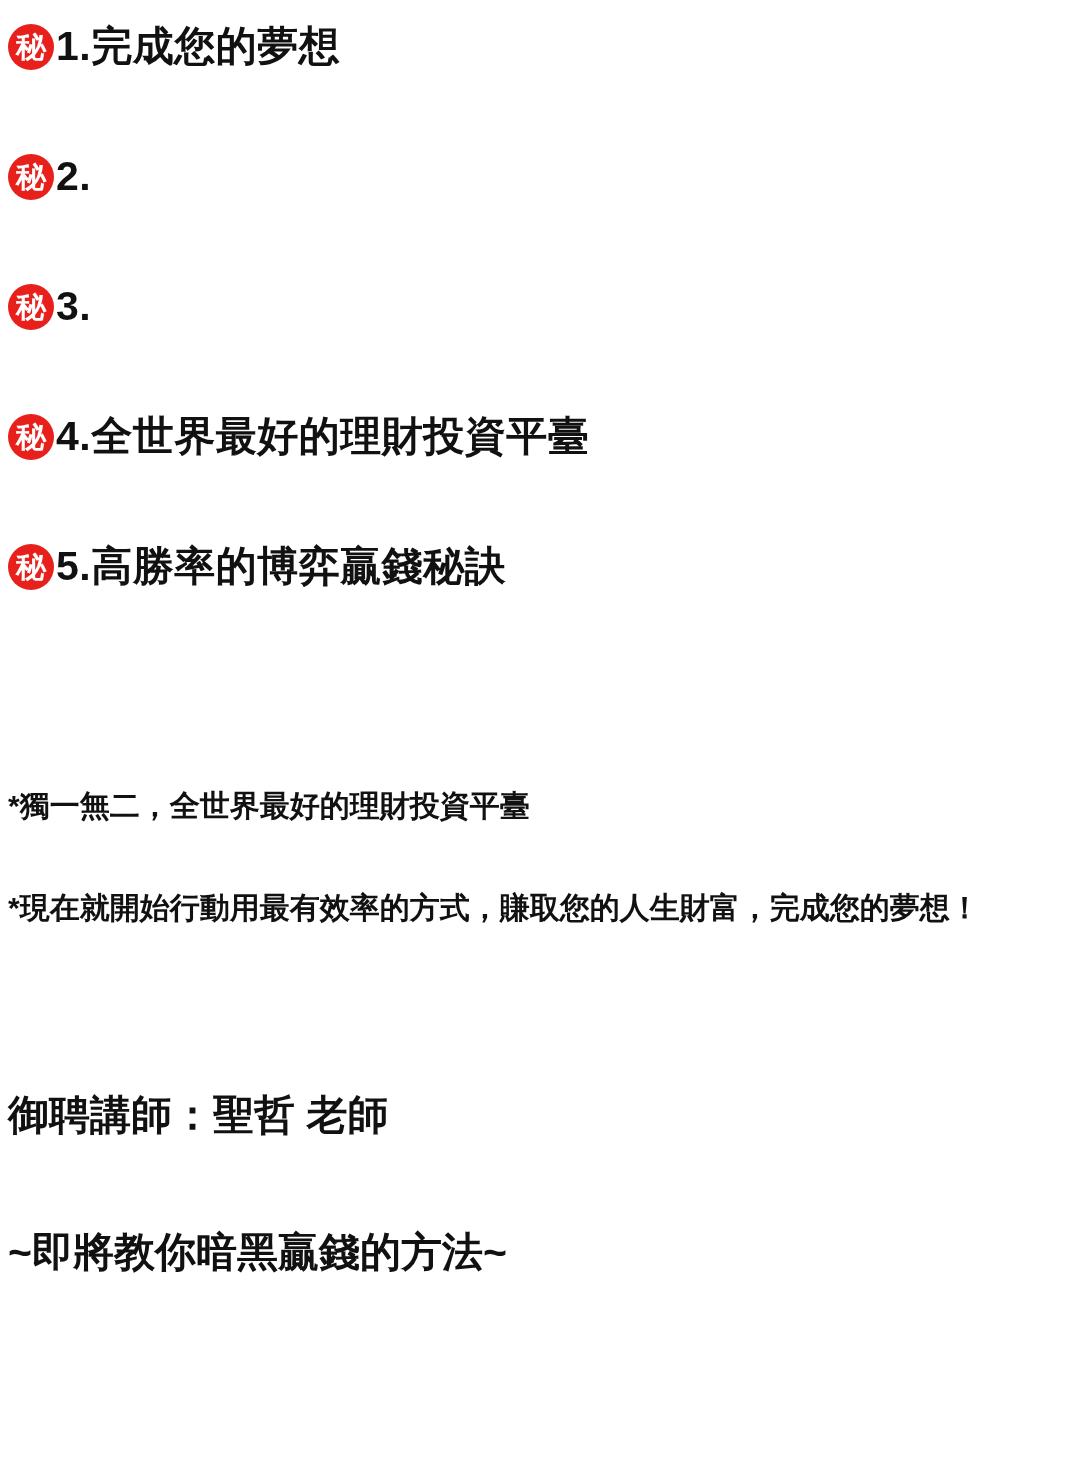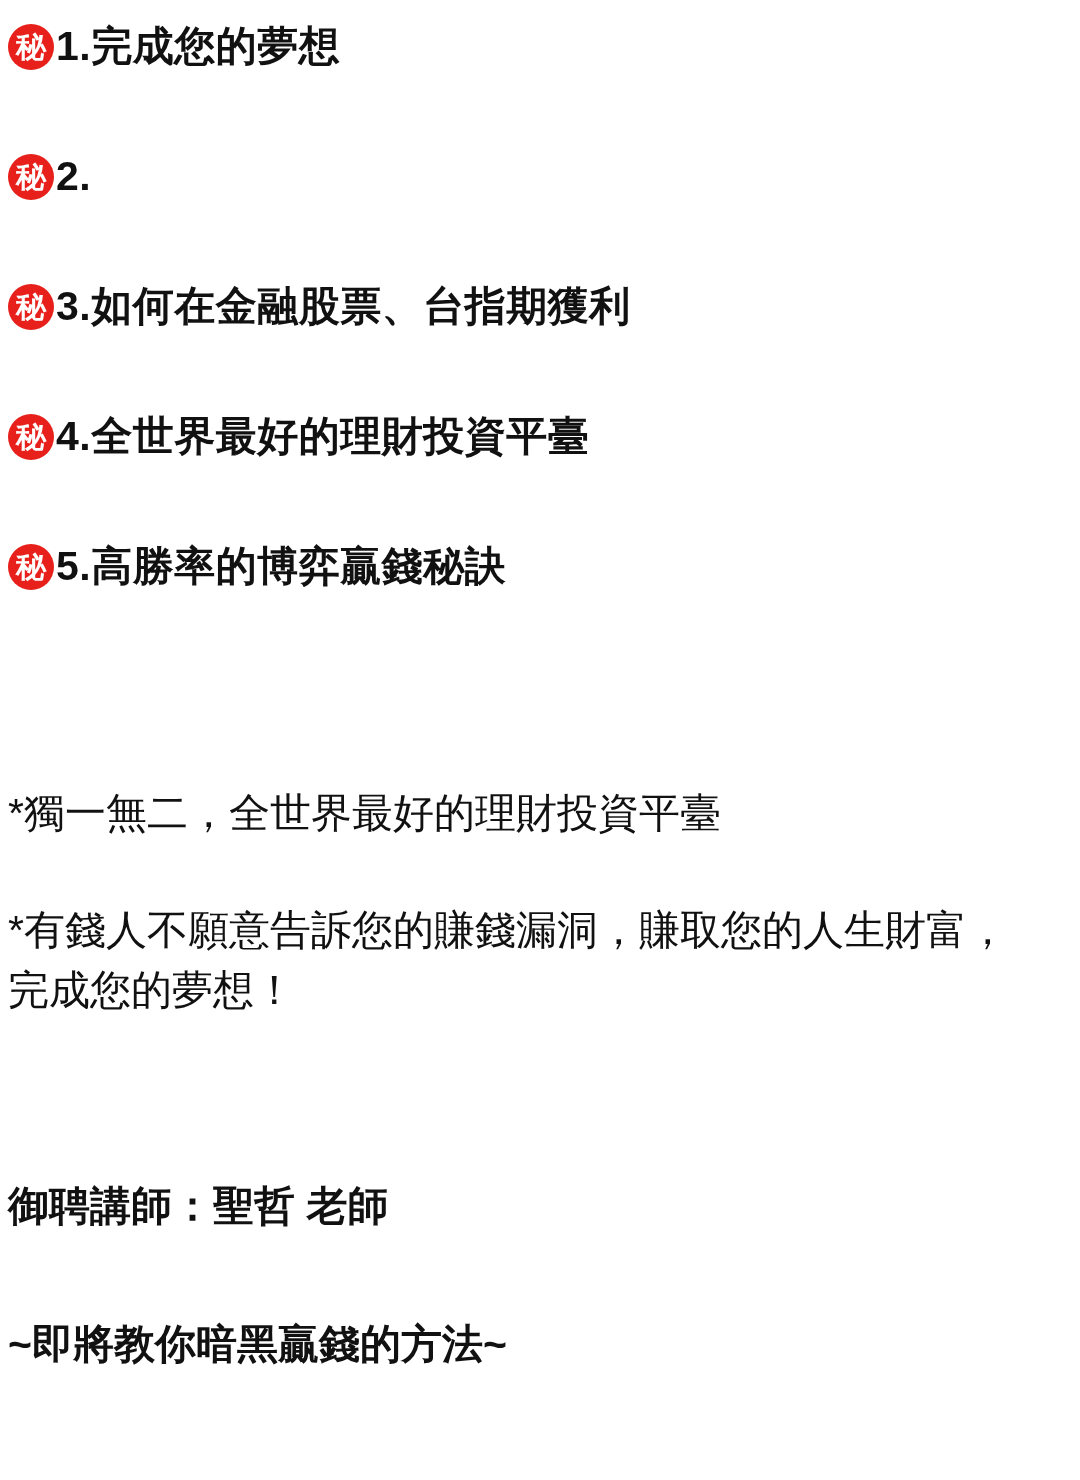--- a/index.html
+++ b/index.html
@@ -52,22 +52,22 @@
     font-weight: bold;
     letter-spacing: 0.5px;
     line-height: 1.1;
     white-space: nowrap;
   }
   .points {
     margin: 0;
     padding: 120px 0 0 8px;
   }
   .point-line {
-    font-size: 41px;
-    font-weight: normal;
+    font-size: 30px;
+    font-weight: bold;
     line-height: 1.45;
     margin-bottom: 58px;
     max-width: 1035px;
   }
   .point-line.wrap {
     white-space: normal;
   }
   .footer {
     padding: 100px 0 0 8px;
   }
@@ -92,37 +92,36 @@
       <span class="secret-text">1.</span>
       <span class="secret-text">完成您的夢想</span>
     </li>
     <li class="secret-item">
       <span class="secret-badge">秘</span>
       <span class="secret-text">2.</span>
     </li>
     <li class="secret-item">
       <span class="secret-badge">秘</span>
       <span class="secret-text">3.</span>
-      <span class="secret-text">如何在金融股票、台指期獲利</span>
     </li>
     <li class="secret-item">
       <span class="secret-badge">秘</span>
       <span class="secret-text">4.</span>
       <span class="secret-text">全世界最好的理財投資平臺</span>
     </li>
     <li class="secret-item">
       <span class="secret-badge">秘</span>
       <span class="secret-text">5.</span>
       <span class="secret-text">高勝率的博弈贏錢秘訣</span>
     </li>
   </ul>
 
   <div class="points">
     <div class="point-line">*獨一無二，全世界最好的理財投資平臺</div>
-    <div class="point-line wrap">*有錢人不願意告訴您的賺錢漏洞，賺取您的人生財富，完成您的夢想！</div>
+    <div class="point-line wrap">*現在就開始行動用最有效率的方式，賺取您的人生財富，完成您的夢想！</div>
   </div>
 
   <div class="footer">
     <div class="footer-line">御聘講師：聖哲 老師</div>
     <div class="footer-line last">~即將教你暗黑贏錢的方法~</div>
   </div>
 
 </div>
 
 </body></html>

